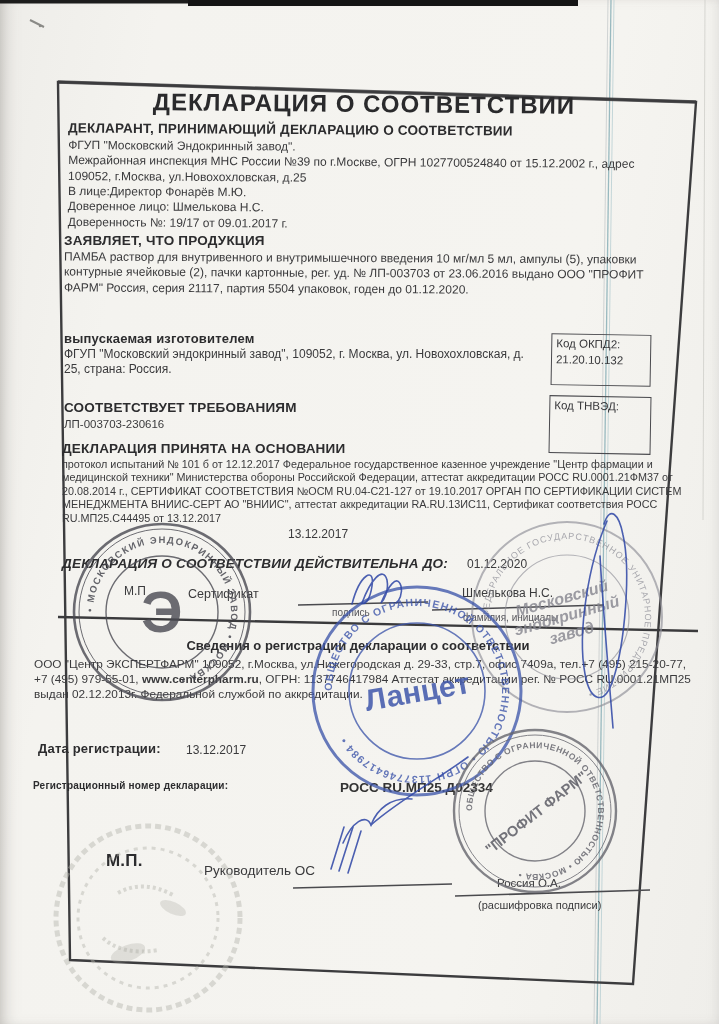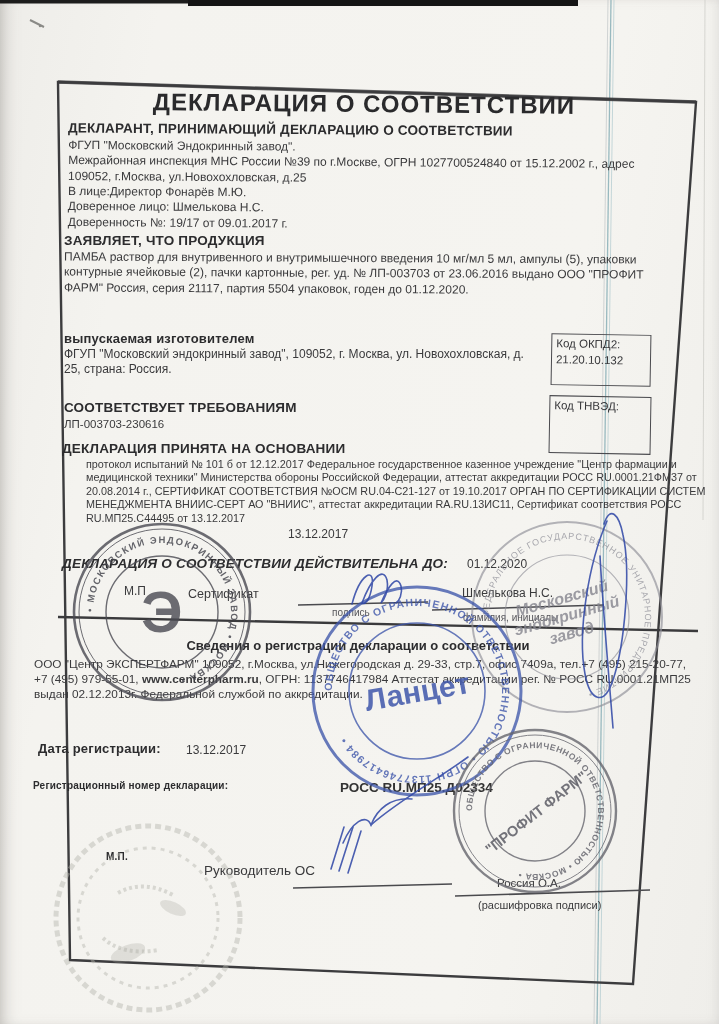--- a/index.html
+++ b/index.html
@@ -12,21 +12,21 @@
     position:relative;width:719px;height:1024px;
     background:linear-gradient(100deg,#eeede9 0%,#f4f3ef 18%,#f5f4f0 70%,#efeeea 100%);
     box-shadow:inset 12px 0 18px -12px rgba(120,115,110,.55), inset -6px 0 14px -8px rgba(150,150,150,.35);
     color:#333;
   }
   .abs{position:absolute;}
   svg.layer{position:absolute;left:0;top:0;width:719px;height:1024px;pointer-events:none;}
   .t-title{font-size:24px;font-weight:800;letter-spacing:1px;color:#2a2a2c;text-align:center;transform:rotate(.5deg);}
   .t-h1{font-size:13.5px;font-weight:bold;letter-spacing:.2px;color:#2c2c2e;}
   .t-body{font-size:12px;line-height:1.28;color:#3a3a3c;}
-  .t-small{font-size:10.8px;line-height:1.24;color:#3a3a3c;padding-left:24px;}
+  .t-small{font-size:10.8px;line-height:1.24;color:#3a3a3c;}
   .t-cap{font-size:10px;color:#55555a;}
   .codebox{
     border:1.5px solid #4a4a4e;background:transparent;
     font-size:11.5px;line-height:1.35;color:#37373a;padding:2px 4px;
     transform:rotate(1deg);
   }
   .stamp{position:absolute;pointer-events:none;}
   .reg-url{font-weight:bold;}
   .regnum{font-weight:bold;padding-left:20px;}
 </style>
@@ -101,21 +101,21 @@
 
   <div class="abs" style="left:58px;top:638px;width:600px;text-align:center;font-size:13px;font-weight:bold;color:#2c2c2e;">Сведения о регистрации декларации о соответствии</div>
   <div class="abs" style="left:34px;top:657px;width:662px;font-size:11.8px;line-height:1.28;color:#3a3a3c;"><span>ООО "Центр ЭКСПЕРТФАРМ" 109052, г.Москва, ул.Нижегородская д. 29-33, стр.7, офис 7409а, тел.+7 (495) 215-20-77, +7 (495) 979-55-01, </span><span class="reg-url">www.centerpharm.ru</span><span>, ОГРН: 1137746417984 Аттестат аккредитации рег. № РОСС RU.0001.21МП25 выдан 02.12.2013г. Федеральной службой по аккредитации.</span></div>
 
   <div class="abs t-h1" style="left:38px;top:741px;font-size:13px;">Дата регистрации:</div>
   <div class="abs t-body" style="left:186px;top:743px;">13.12.2017</div>
 
   <div class="abs t-h1" style="left:33px;top:780px;font-size:10px;">Регистрационный номер декларации:</div>
   <div class="abs regnum" style="left:320px;top:780px;font-size:13.5px;color:#333;">РОСС RU.МП25.Д02334</div>
 
-  <div class="abs t-h1" style="left:106px;top:851px;font-size:10px;">М.П.</div>
+  <div class="abs t-h1" style="left:106px;top:851px;font-size:17px;">М.П.</div>
   <div class="abs" style="left:204px;top:863px;font-size:13.5px;color:#3a3a3c;">Руководитель ОС</div>
   <div class="abs" style="left:497px;top:877px;font-size:11.5px;color:#3a3a3c;">Россия О.А.</div>
   <div class="abs" style="left:478px;top:899px;font-size:11px;color:#3a3a3c;">(расшифровка подписи)</div>
 
   <svg class="stamp" style="left:70px;top:520px;" width="184" height="184" viewBox="0 0 184 184">
     <defs>
         <path id="rs1" d="M 23,92 a 69,69 0 1,1 138,0 a 69,69 0 1,1 -138,0"></path>
       </defs>
     <g opacity="0.8" fill="none" stroke="#4a4a52">
       <circle cx="92" cy="92" r="88" stroke-width="2.6"></circle>

